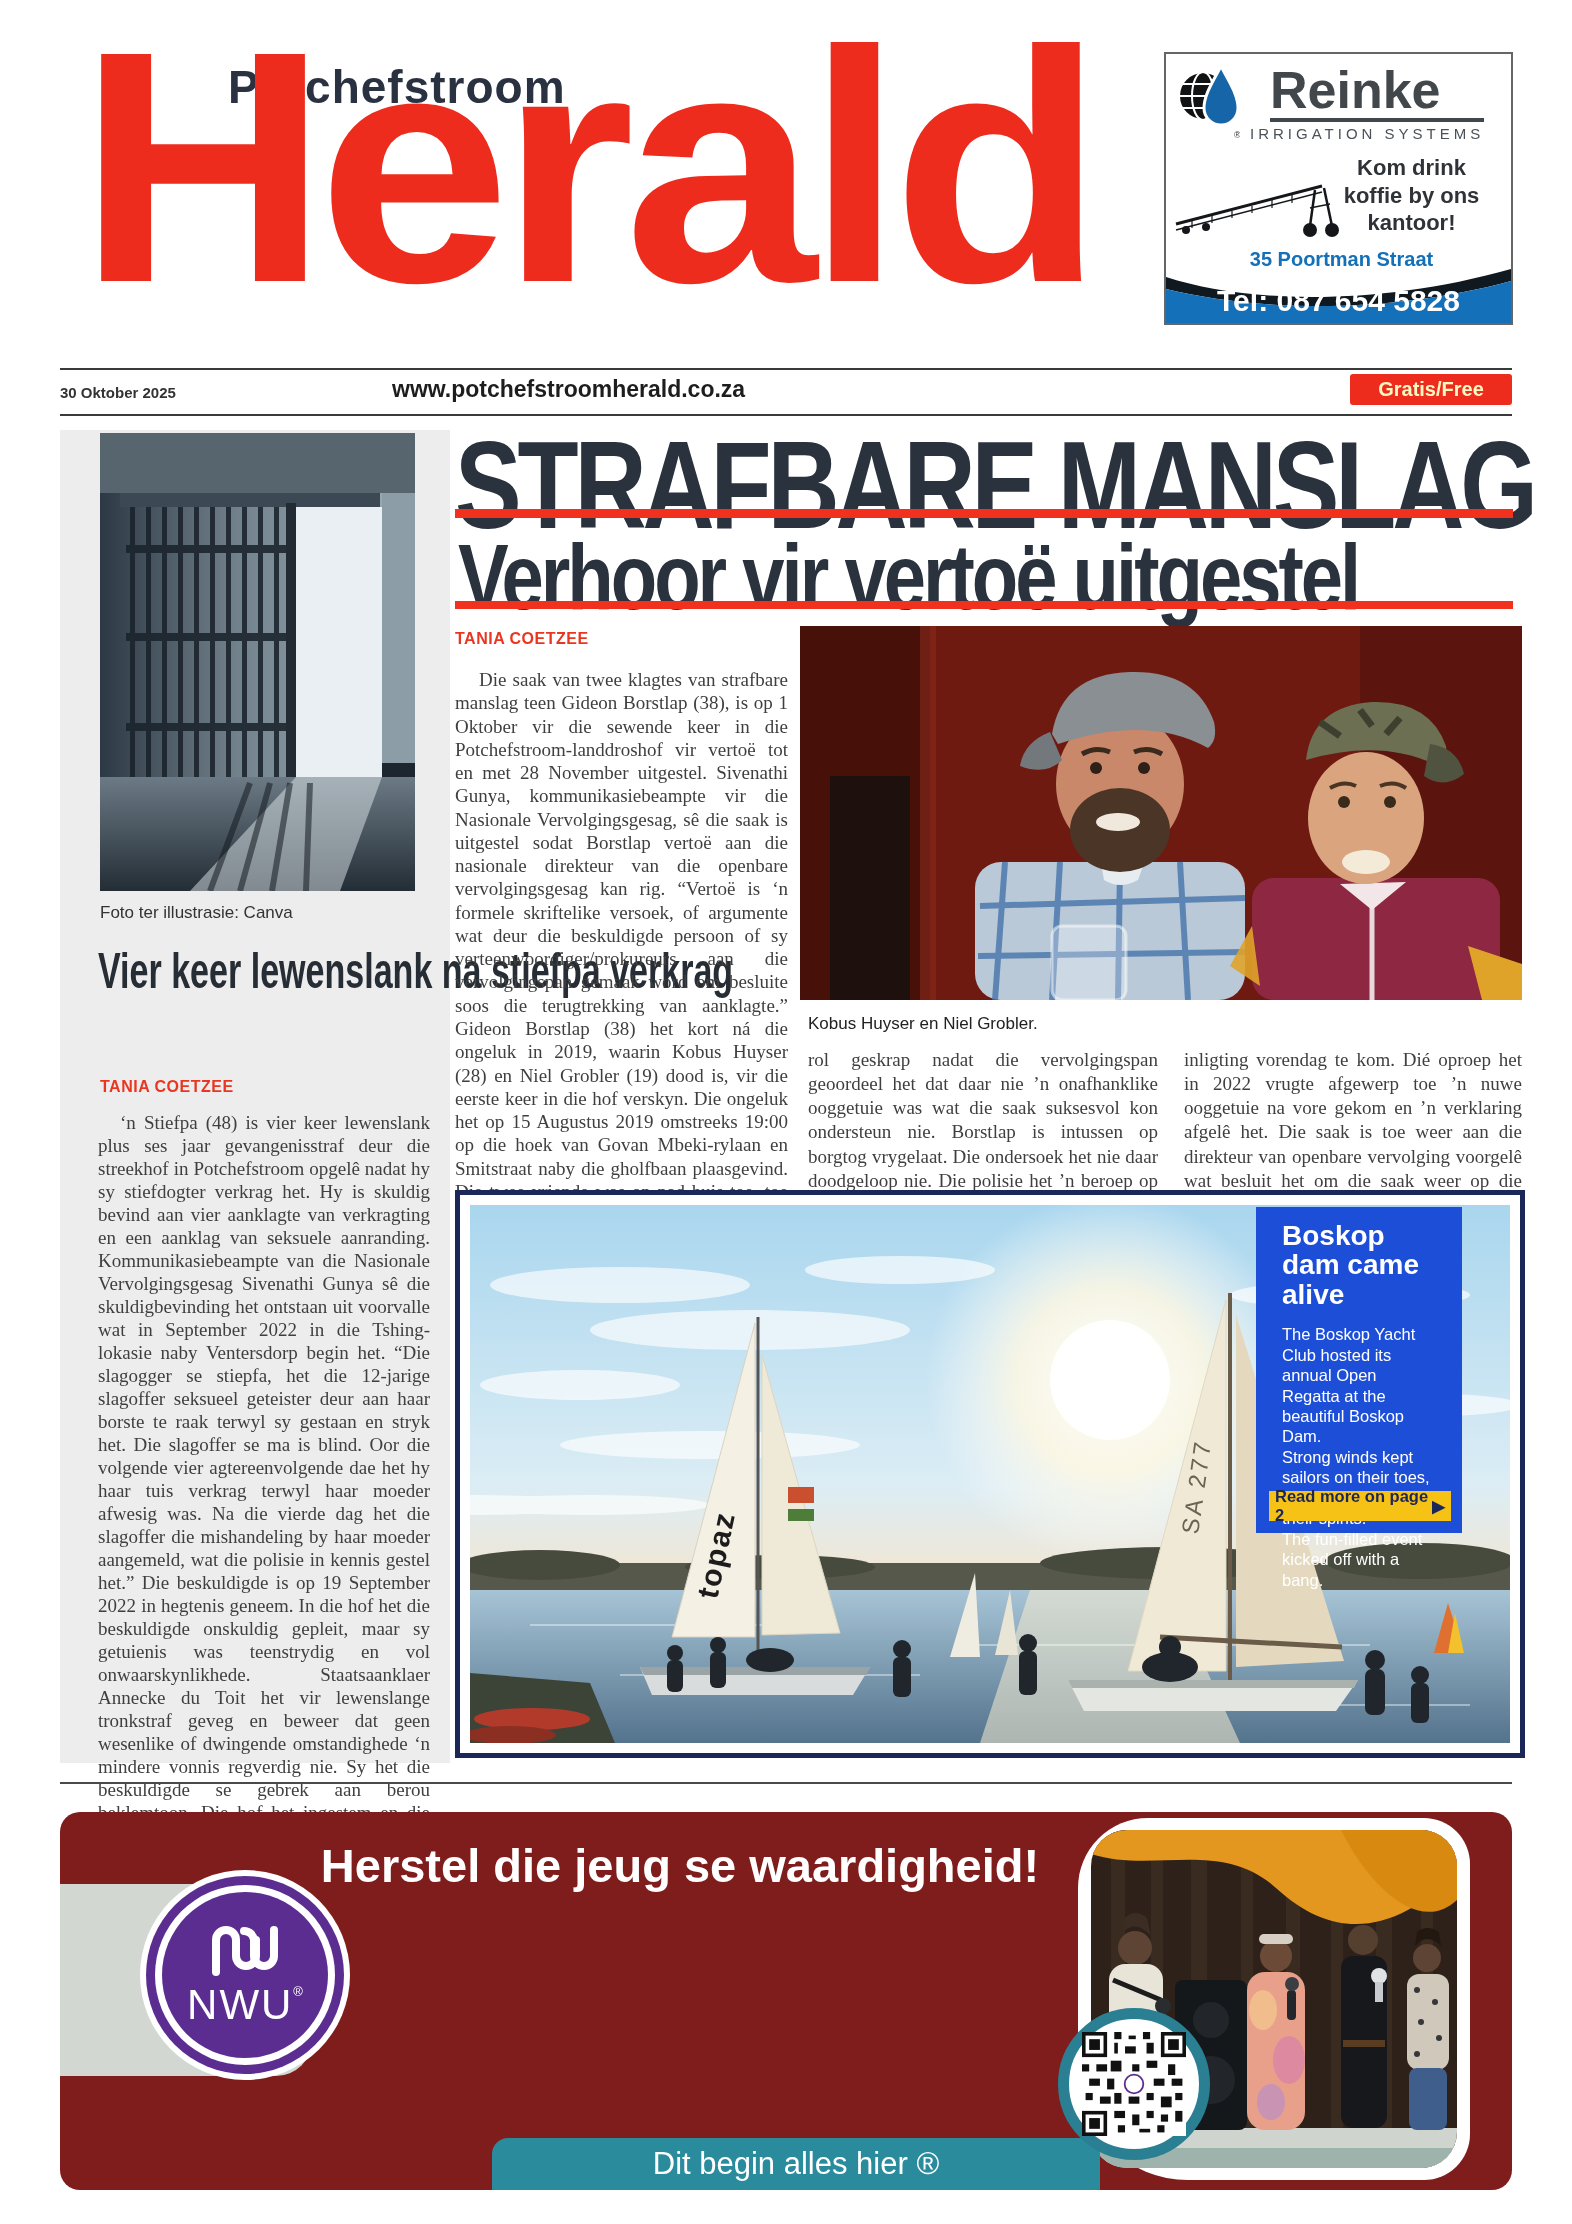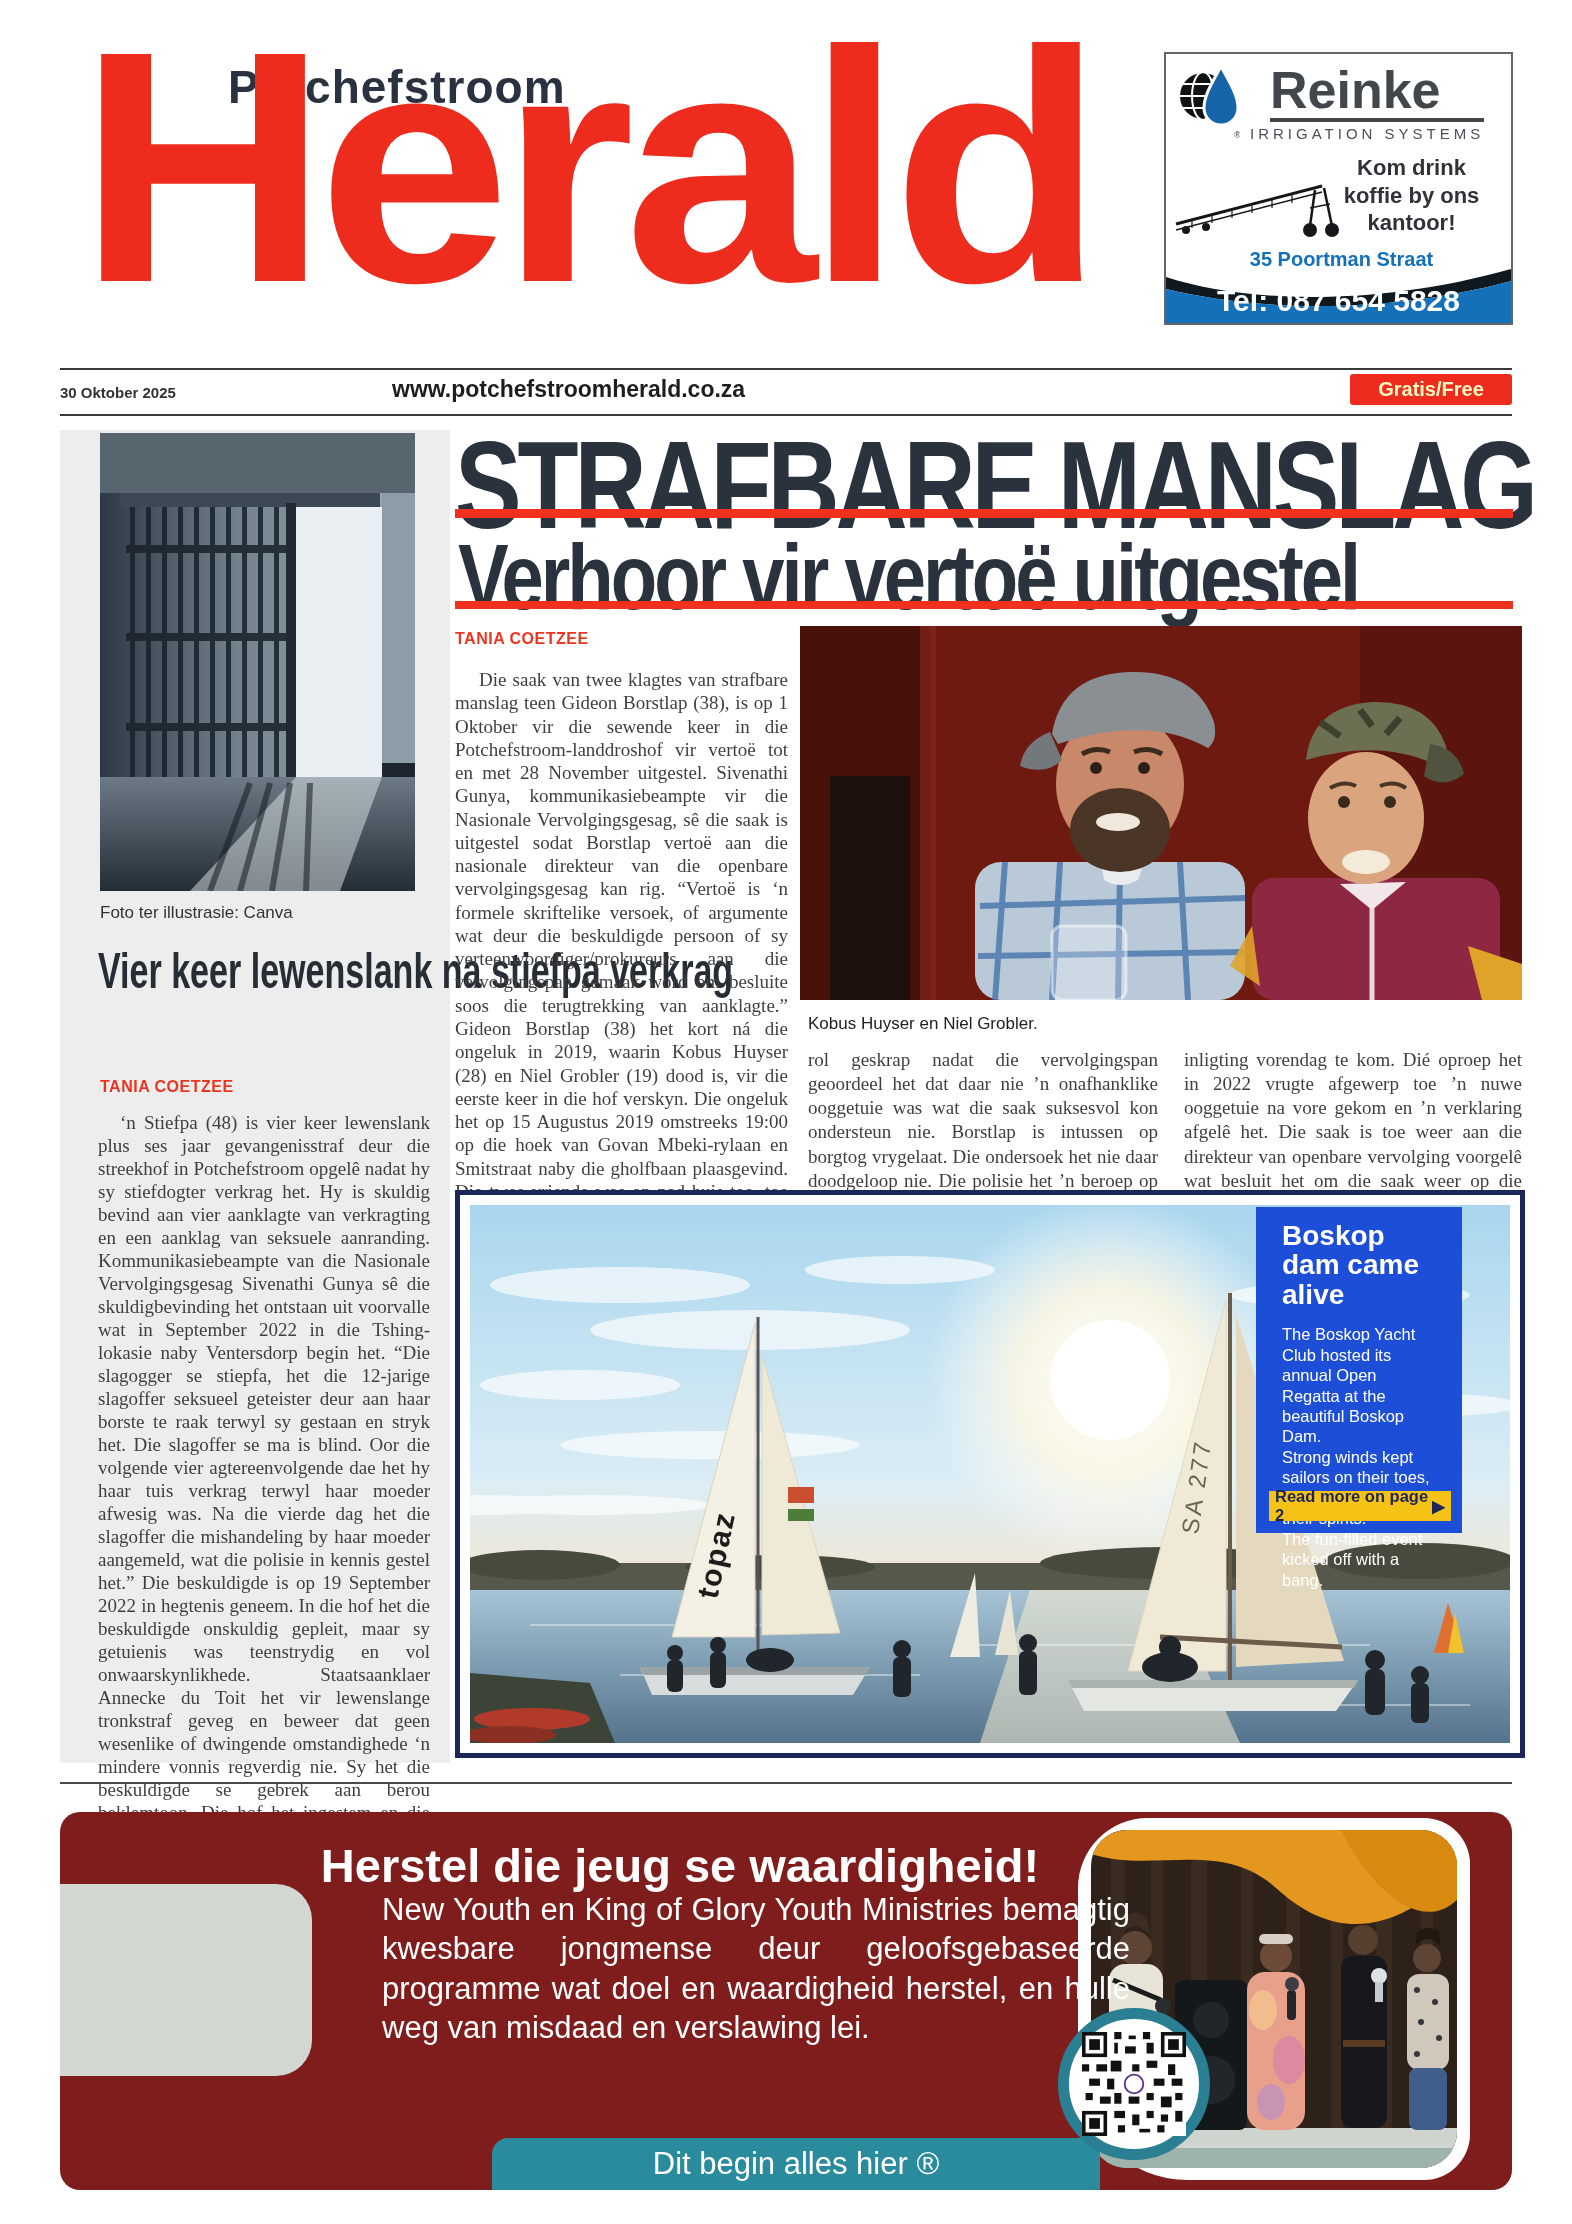--- a/index.html
+++ b/index.html
@@ -435,22 +435,40 @@
             <circle cx="326" cy="160" r="3"></circle>
             <circle cx="344" cy="172" r="3"></circle>
           <circle cx="330" cy="192" r="3"></circle>
             <circle cx="348" cy="208" r="3"></circle>
             <circle cx="326" cy="224" r="3"></circle>
           </g>
         <rect x="318" y="238" width="38" height="62" rx="8" fill="#3f5e8c"></rect>
       </svg>
     </div>
 
-
-    <div class="b-body">New Youth en King of Glory Youth Ministries bemagtig kwesbare jongmense deur geloofsgebaseerde programme wat doel en waardigheid herstel, en hulle weg van misdaad en verslawing lei.</div>
+    <div class="nwu1">
+      <div class="nwu2">
+          <div class="nwu3">
+            <div class="nwu4">
+        <span>
+          <svg width="74" height="52" viewBox="0 0 74 52">
+            <g stroke="#fff" stroke-width="8" fill="none" stroke-linecap="round">
+              <path d="M8 48 V16 a10 10 0 0 1 20 0 v16 a10 10 0 0 0 20 0 V16"></path>
+              <path d="M66 6 v26 a10 10 0 0 1 -20 0 V16 a10 10 0 0 0 -10 -9"></path>
+            </g>
+          </svg>
+        </span>
+        <div style="margin-top:4px;">
+          <span class="nwu-text">NWU</span><span class="nwu-reg">®</span>
+        </div>
+      </div>
+          </div>
+        </div>
+    </div>
+
     <div class="b-cta">Dit begin alles hier ®</div>
 
     <div class="qr-wrap">
       <svg width="104" height="104" viewBox="0 0 29 29">
         <rect width="29" height="29" fill="#fff"></rect>
         <g fill="#111">
           <rect x="0" y="0" width="7" height="7"></rect>
             <rect x="22" y="0" width="7" height="7"></rect>
             <rect x="0" y="22" width="7" height="7"></rect>
           <rect x="9" y="0" width="2" height="2"></rect>

